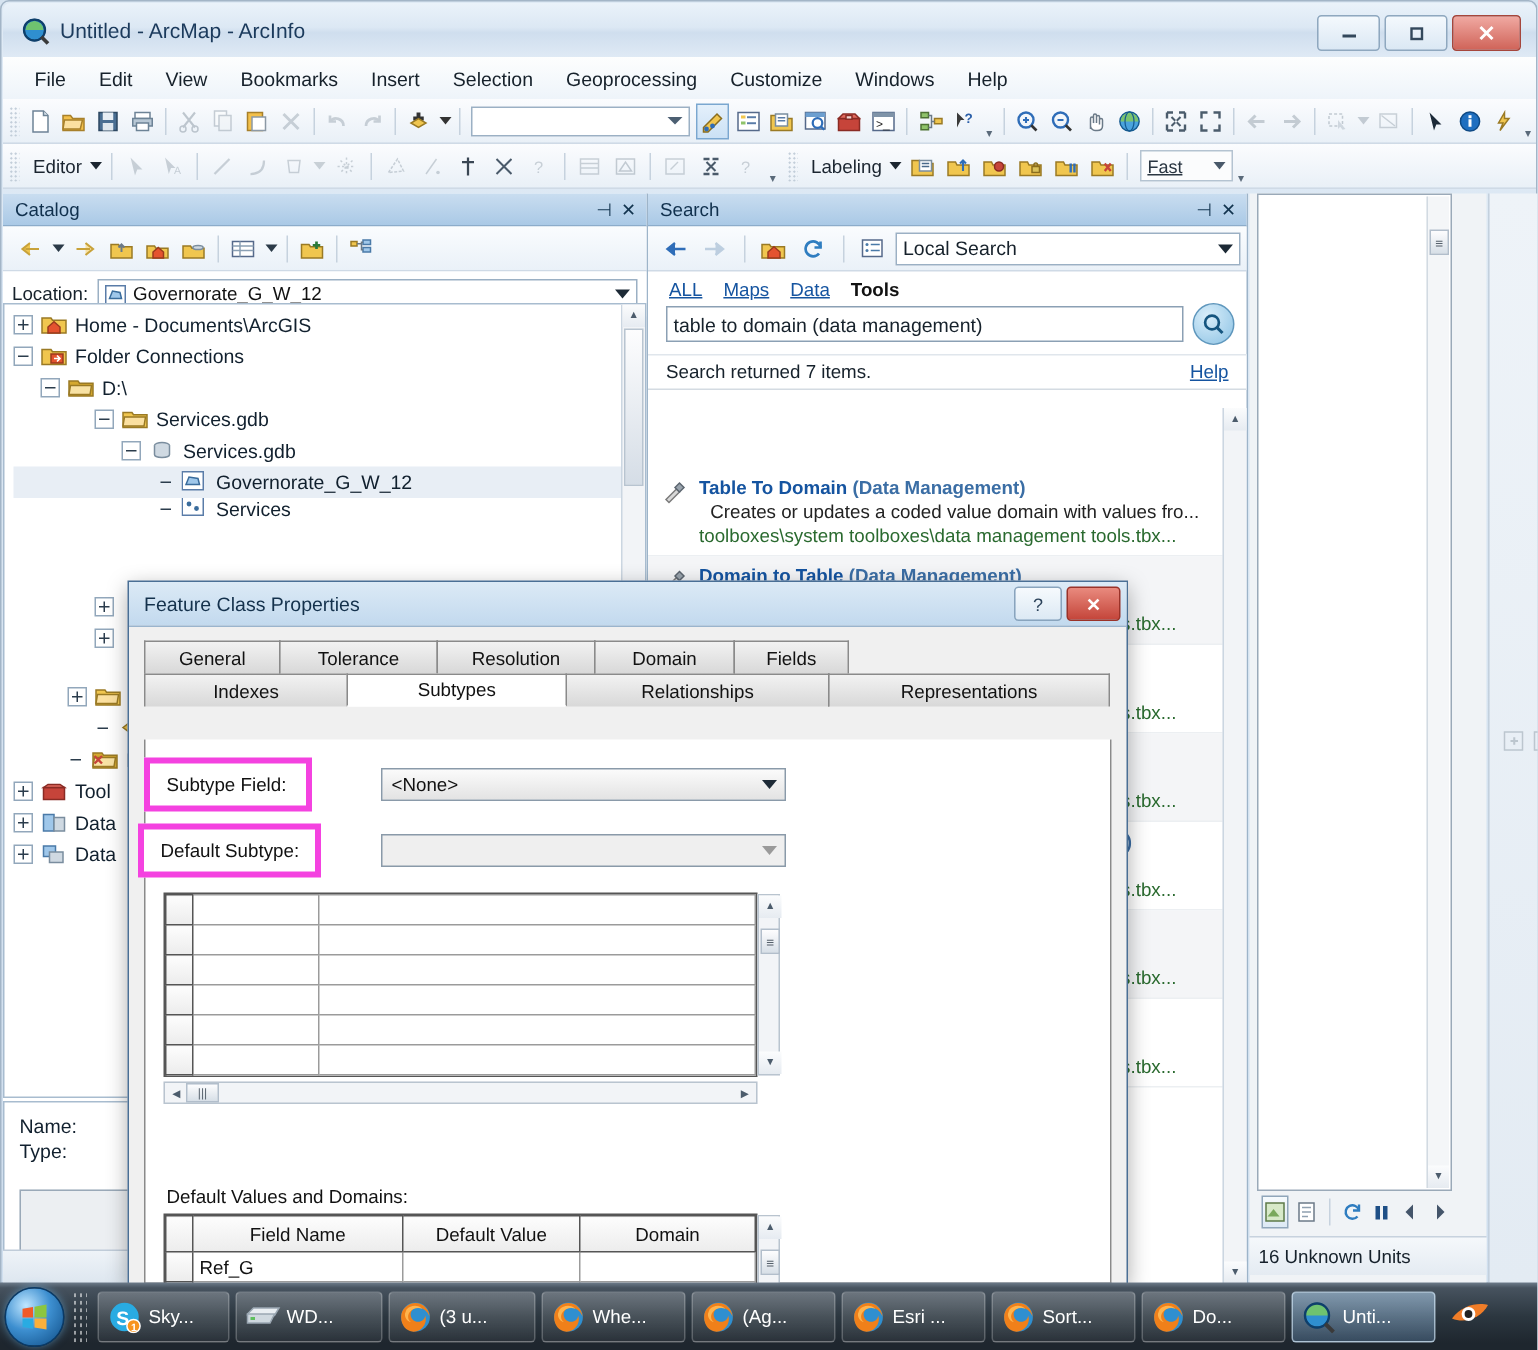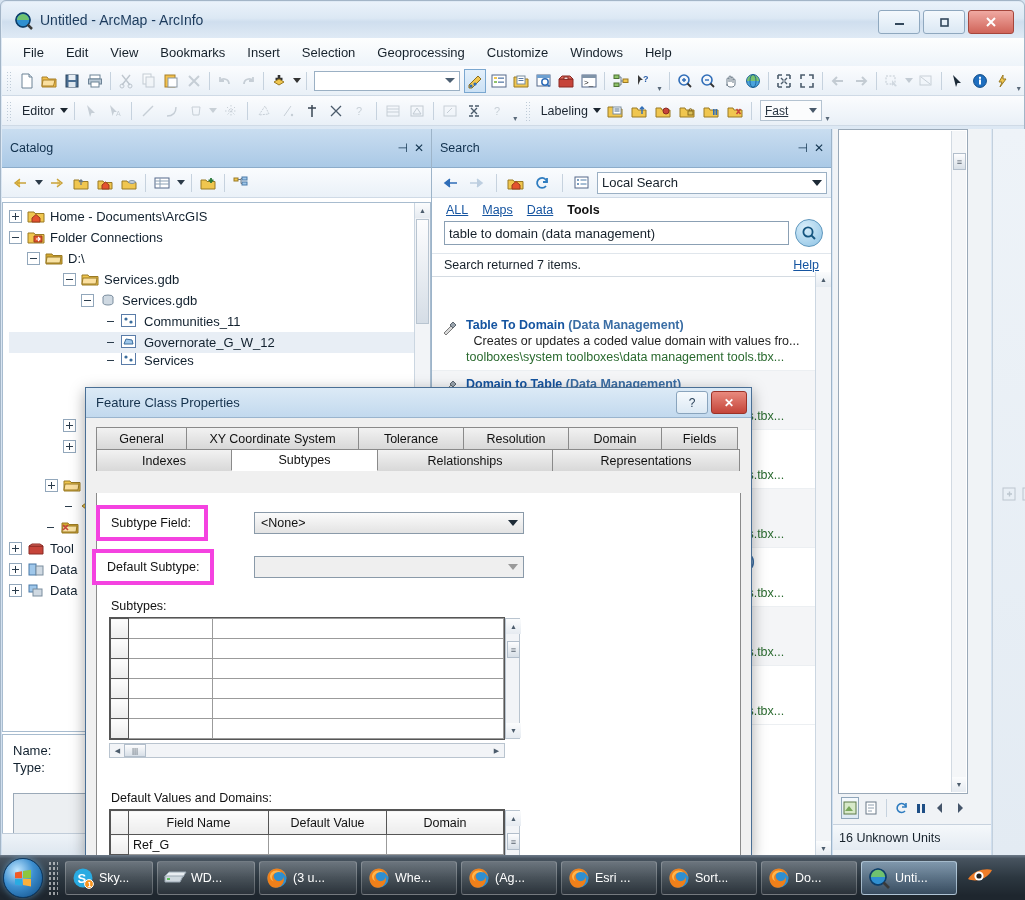--- a/index.html
+++ b/index.html
@@ -85,21 +85,21 @@
   .fastbox{
     width:62px;height:21px;border:1px solid #b4c3d1;background:#fbfcfd;margin-left:4px;
     display:flex;align-items:center;justify-content:space-between;padding:0 4px;
     box-sizing:border-box;font-size:12px;color:#2a3642;text-decoration:underline;
   }
   .fastbox .arr{border-left:4px solid transparent;border-right:4px solid transparent;
     border-top:5px solid #49596a;}
 
   
   .panel-head{
-    height:39px;background:linear-gradient(#c9ddf0,#aac9e6);
+    height:22px;background:linear-gradient(#c9ddf0,#aac9e6);
     display:flex;align-items:center;padding:0 4px 0 8px;box-sizing:border-box;
     border-bottom:1px solid #8cacca;
   }
   .panel-title{flex:1;font-size:12.5px;color:#10304d;}
   .panel-ctrl{font-size:12px;color:#12344f;padding:0 3px;}
 
   .catalog{
     position:absolute;left:1px;top:128px;width:430px;height:727px;
     background:#fff;border-right:1px solid #9db4c9;box-sizing:border-box;
   }
@@ -907,29 +907,20 @@
                 </svg></span>
             <span>Services.gdb</span>
           </div>
           <div class="tnode" style="padding-left:72px">
             <span class="tbox"></span>
             <span class="ticon"><svg width="18" height="15">
                   <ellipse cx="9" cy="4" rx="5" ry="2" fill="#cfd9e2" stroke="#7a8d9e"></ellipse>
                   <path d="M4 4v6c0 1.1 2.2 2 5 2s5-.9 5-2V4" fill="#cfd9e2" stroke="#7a8d9e"></path>
                 </svg></span>
             <span>Services.gdb</span>
-          </div>
-          <div class="tnode" style="padding-left:96px">
-            <span class="tbox none"></span>
-            <span class="ticon"><svg width="16" height="14">
-                  <rect x="0.5" y="0.5" width="14" height="12" fill="#fff" stroke="#5a7ca8"></rect>
-                  <circle cx="5" cy="5" r="1.6" fill="#3a6c9c"></circle>
-                  <circle cx="10" cy="8" r="1.6" fill="#3a6c9c"></circle>
-                </svg></span>
-            <span>Communities_11</span>
           </div>
           <div class="tnode tsel" style="padding-left:96px">
             <span class="tbox none"></span>
             <span class="ticon"><svg width="16" height="14">
                   <rect x="0.5" y="0.5" width="14" height="12" fill="#fff" stroke="#5a7ca8"></rect>
                   <path d="M3 9l2-5 6 1 1 4z" fill="#9fc7ea" stroke="#3a6c9c"></path>
                 </svg></span>
             <span>Governorate_G_W_12</span>
           </div>
           <div class="tnode" style="padding-left:96px;overflow:hidden;height:14px">
@@ -1319,21 +1310,20 @@
       <div class="dlg-title">
         <span class="t">Feature Class Properties</span>
         <div class="dlg-btn">?</div>
         <div class="dlg-btn close">✕</div>
       </div>
 
       <div class="dlg-body">
 
         <div class="tabs-row">
           <div class="tab" style="width:91px">General</div>
-          <div class="tab" style="width:173px">XY Coordinate System</div>
           <div class="tab" style="width:106px">Tolerance</div>
           <div class="tab" style="width:106px">Resolution</div>
           <div class="tab" style="width:94px">Domain</div>
           <div class="tab" style="width:77px">Fields</div>
         </div>
         <div class="tabs-row">
           <div class="tab" style="width:136px">Indexes</div>
           <div class="tab active" style="width:147px">Subtypes</div>
           <div class="tab" style="width:176px">Relationships</div>
           <div class="tab" style="width:188px">Representations</div>
@@ -1355,21 +1345,20 @@
             <span>Default Subtype:</span>
           </div>
           <div class="dd disabled" style="position:absolute;left:157px;top:63px;width:270px;">
             <span></span>
             <span class="arr-wrap">
                 <span class="arr"></span>
               </span>
           </div>
 
           <div style="position:absolute;left:12px;top:102px;width:412px;">
-            <div class="grid-label">Subtypes:</div>
             <div class="grid" style="width:396px;">
               <table>
                 <colgroup>
                     <col style="width:18px">
                     <col style="width:84px">
                     <col>
                   </colgroup>
                 <tbody>
                 <tr>
                       <td class="rowhdr"></td>

